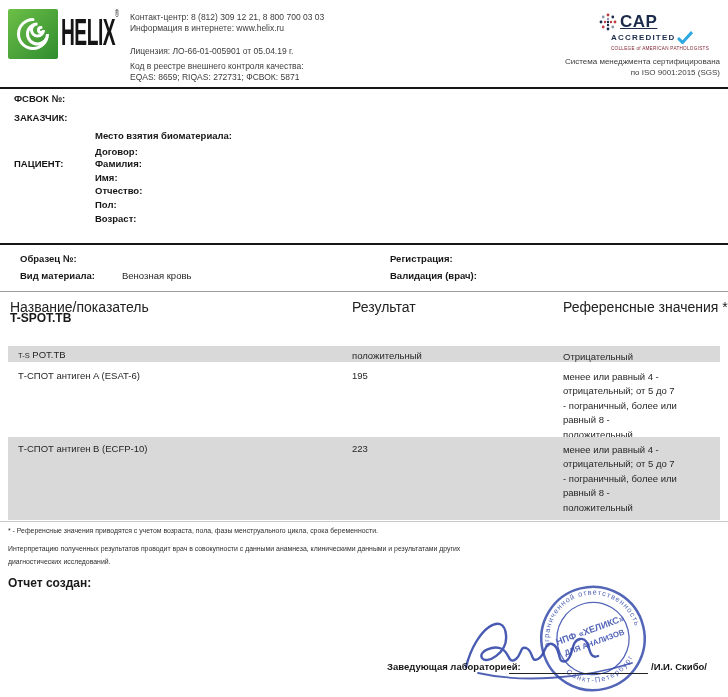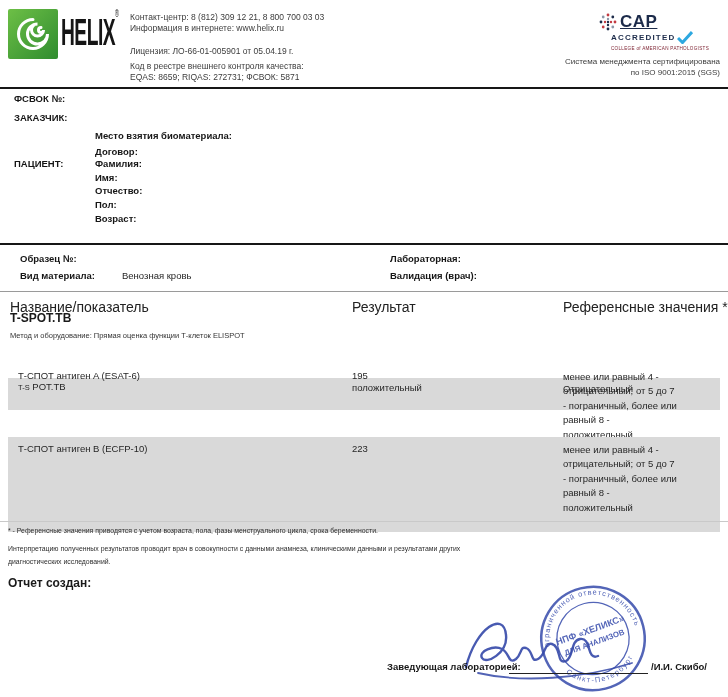--- a/index.html
+++ b/index.html
@@ -127,49 +127,48 @@
   <div class="abs lbl" style="left:95px; top:172px;">Имя:</div>
   <div class="abs lbl" style="left:95px; top:185px;">Отчество:</div>
   <div class="abs lbl" style="left:95px; top:199px;">Пол:</div>
   <div class="abs lbl" style="left:95px; top:213px;">Возраст:</div>
 
   <div class="abs rule-thick" style="top:243px;"></div>
 
   <div class="abs lbl" style="left:20px; top:253px;">Образец №:</div>
   <div class="abs lbl" style="left:20px; top:270px;">Вид материала:</div>
   <div class="abs" style="left:122px; top:270px; font-size:9.5px; color:#262626;">Венозная кровь</div>
-  <div class="abs lbl" style="left:390px; top:253px;">Лабораторная:</div>
+  <div class="abs lbl" style="left:390px; top:253px;">Регистрация:</div>
   <div class="abs lbl" style="left:390px; top:270px;">Валидация (врач):</div>
 
   <div class="abs rule-thin" style="top:291px;"></div>
 
   <div class="abs th" style="left:10px;  top:299px;">Название/показатель</div>
   <div class="abs th" style="left:352px; top:299px;">Результат</div>
   <div class="abs th" style="left:563px; top:299px;">Референсные значения *</div>
 
   <div class="abs test-title" style="left:10px; top:311px;">T-SPOT.TB</div>
-  <div class="abs method" style="left:10px; top:331px;">Метод и оборудование: Прямая оценка функции Т-клеток ELISPOT</div>
-
-  <div class="abs t-row shaded" style="top:346px; height:32px;margin-top:32px;">
+
+  <div class="abs t-row shaded" style="top:346px; height:16px;">
     <div class="cell name" style="top:3px;"><span class="sm">T-S</span> <span>POT.TB</span></div>
     <div class="cell result" style="top:4px;">положительный</div>
     <div class="cell ref" style="top:4px;">Отрицательный</div>
   </div>
 
   <div class="abs t-row" style="top:366px; height:71px;">
     <div class="cell name" style="top:4px;">Т-СПОТ антиген A (ESAT-6)</div>
     <div class="cell result" style="top:4px;">195</div>
     <div class="cell ref" style="top:4px;">менее или равный 4 -
 отрицательный; от 5 до 7
 - пограничный, более или
 равный 8 -
 положительный</div>
   </div>
 
-  <div class="abs t-row shaded" style="top:437px; height:95px;">
+  <div class="abs t-row shaded" style="top:437px; height:83px;">
     <div class="cell name" style="top:6px;">Т-СПОТ антиген B (ECFP-10)</div>
     <div class="cell result" style="top:6px;">223</div>
     <div class="cell ref" style="top:6px;">менее или равный 4 -
 отрицательный; от 5 до 7
 - пограничный, более или
 равный 8 -
 положительный</div>
   </div>
 
   <div class="abs rule-thin" style="top:521px; background:#c9c9c9;"></div>

